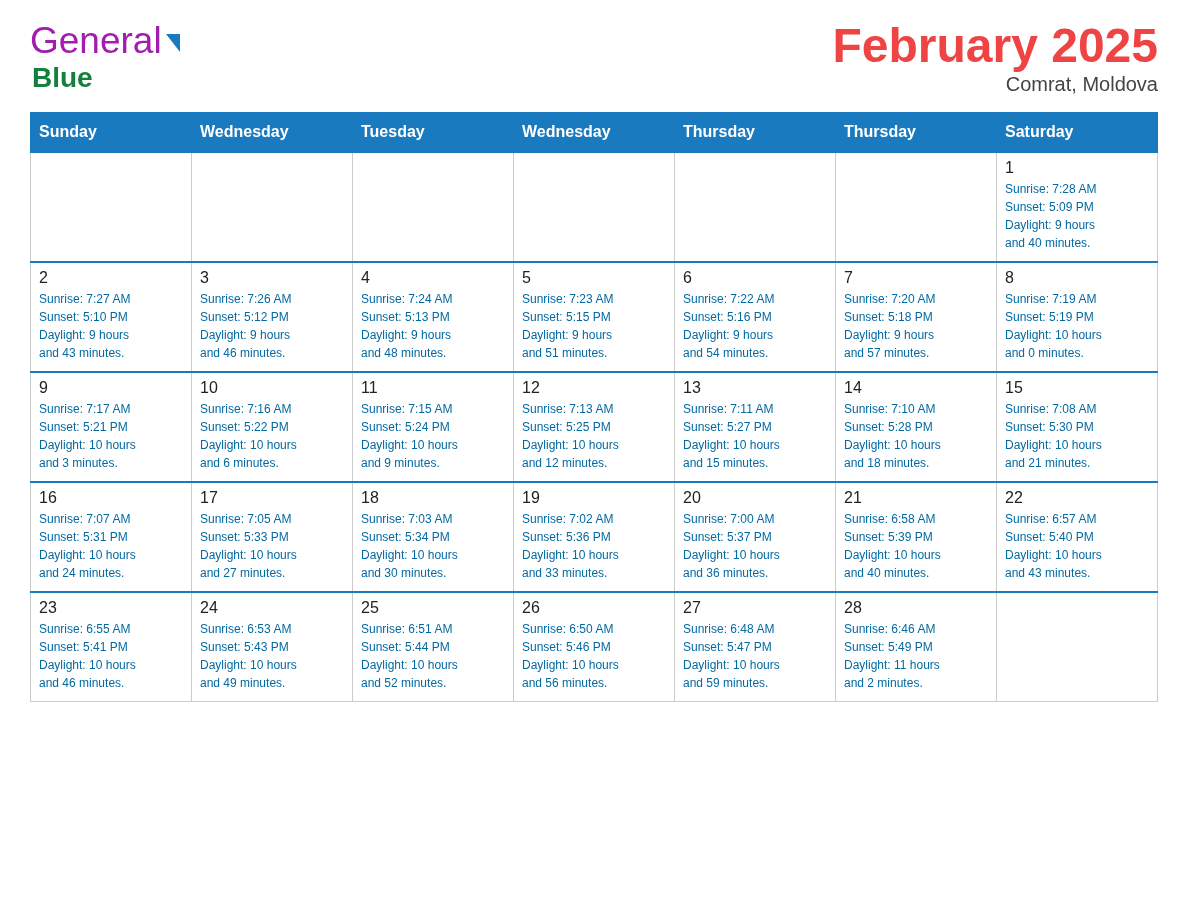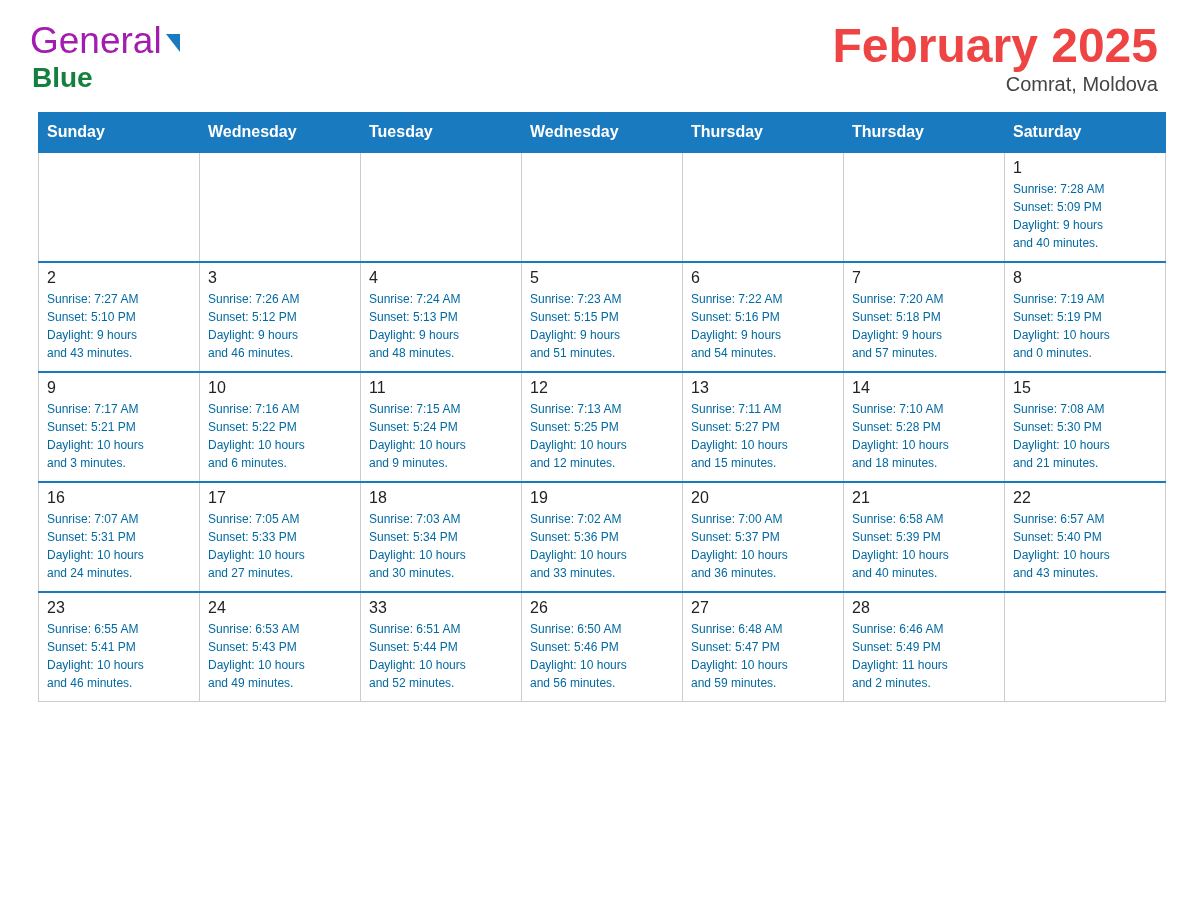--- a/index.html
+++ b/index.html
@@ -55,21 +55,20 @@
       line-height: 1.1;
     }
     .location {
       font-size: 20px;
       color: #444;
     }
     .calendar {
       width: 100%;
       border-collapse: collapse;
       table-layout: fixed;
-      margin-left: 8px;
     }
     .calendar th {
       background-color: #1a7abf;
       color: #fff;
       font-size: 16px;
       font-weight: bold;
       padding: 10px 8px;
       text-align: left;
       border: 1px solid #1a7abf;
     }
@@ -239,21 +238,21 @@
       <tr>
         <td>
           <span class="day-number">23</span>
           <div class="day-info">Sunrise: 6:55 AM<br>Sunset: 5:41 PM<br>Daylight: 10 hours<br>and 46 minutes.</div>
         </td>
         <td>
           <span class="day-number">24</span>
           <div class="day-info">Sunrise: 6:53 AM<br>Sunset: 5:43 PM<br>Daylight: 10 hours<br>and 49 minutes.</div>
         </td>
         <td>
-          <span class="day-number">33</span>
+          <span class="day-number">25</span>
           <div class="day-info">Sunrise: 6:51 AM<br>Sunset: 5:44 PM<br>Daylight: 10 hours<br>and 52 minutes.</div>
         </td>
         <td>
           <span class="day-number">26</span>
           <div class="day-info">Sunrise: 6:50 AM<br>Sunset: 5:46 PM<br>Daylight: 10 hours<br>and 56 minutes.</div>
         </td>
         <td>
           <span class="day-number">27</span>
           <div class="day-info">Sunrise: 6:48 AM<br>Sunset: 5:47 PM<br>Daylight: 10 hours<br>and 59 minutes.</div>
         </td>

